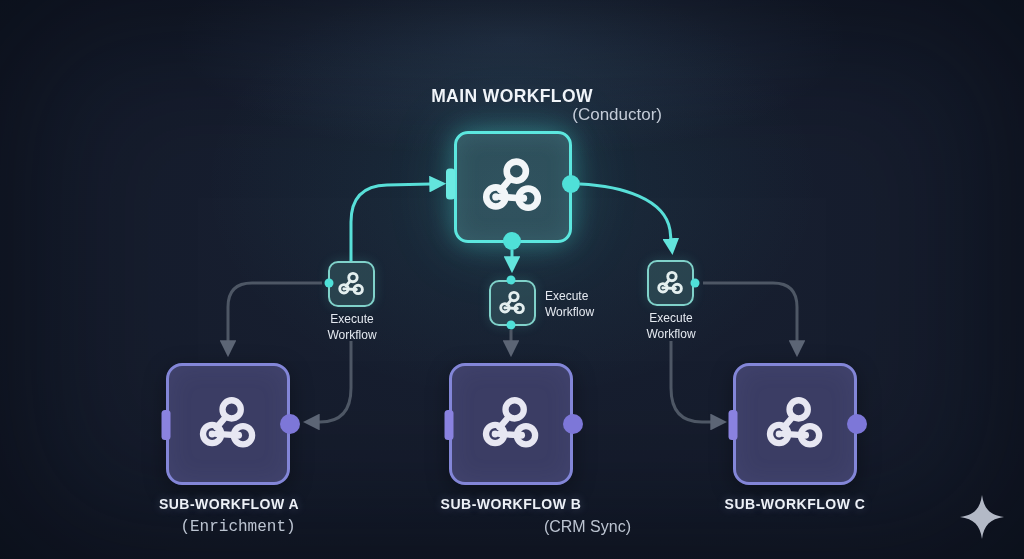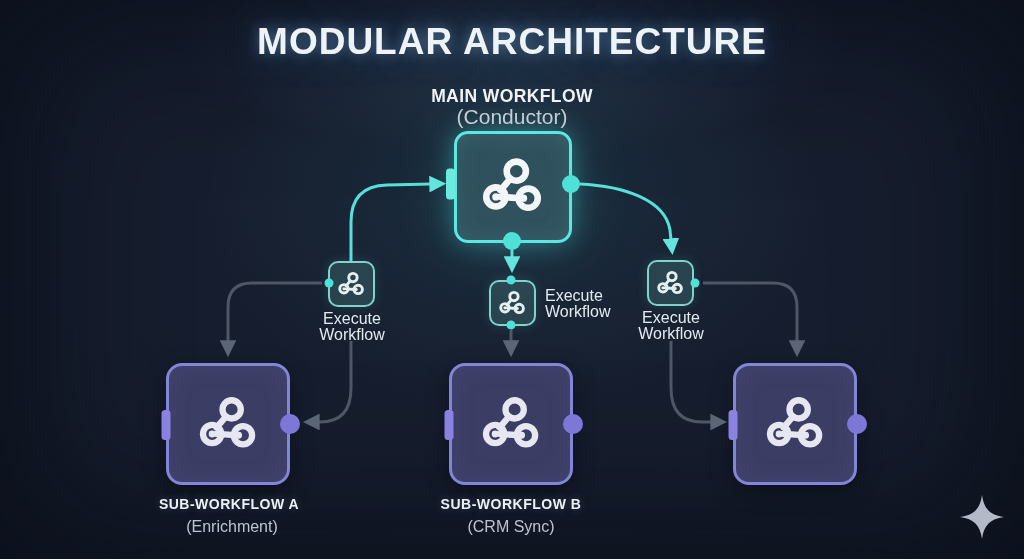--- a/index.html
+++ b/index.html
@@ -16,23 +16,23 @@
   
   .title{
     left:0;top:21px;width:1024px;text-align:center;
     font-size:37px;font-weight:800;letter-spacing:1px;color:#eef3f8;
     text-shadow:0 0 14px rgba(140,200,255,0.45),0 0 42px rgba(100,180,255,0.25);
     z-index:4;
   }
   .node-title{font-weight:700;color:#f0f4f9;text-align:center;letter-spacing:0.4px;z-index:4;}
   .node-subtitle{color:#c4ccd8;text-align:center;z-index:4;}
   .main-title{left:362px;top:86px;width:300px;font-size:17.5px;}
-  .main-subtitle{left:362px;top:105px;width:300px;font-size:21px;}
+  .main-subtitle{left:362px;top:105px;width:300px;font-size:17px;text-align:right;}
   .exec-label{
-    font-size:16px;line-height:16px;color:#e4e9f0;white-space:pre-line;z-index:4;
+    font-size:12px;line-height:16px;color:#e4e9f0;white-space:pre-line;z-index:4;
   }
   .sub-title{top:496px;width:240px;font-size:14px;letter-spacing:0.5px;color:#edf1f7;
     text-shadow:0 0 10px rgba(180,200,255,0.28);}
   .sub-subtitle{top:518px;width:240px;font-size:16px;color:#bcc4d1;}
   
   .node{box-sizing:border-box;display:flex;align-items:center;justify-content:center;z-index:1;}
   .main-node{
     left:454px;top:131px;width:118px;height:112px;border-radius:14px;
     border:3px solid #5ce7df;background:rgba(110,190,190,0.26);
     box-shadow:0 0 26px rgba(80,230,225,0.38),0 0 70px rgba(80,230,225,0.16),inset 0 0 24px rgba(120,235,230,0.12);
@@ -71,21 +71,20 @@
           <circle cx="73" cy="67" r="14.5" stroke-width="10"></circle>
           <path d="M45 38.5 L31 55" stroke-width="10"></path>
           <path d="M31 65 L61 67" stroke-width="10"></path>
           <circle cx="24" cy="65" r="5.5" fill="currentColor" stroke="none"></circle>
           <circle cx="66" cy="67" r="5.5" fill="currentColor" stroke="none"></circle>
         </g>
       </symbol>
     </defs>
   </svg>
 
-  <div class="abs title">MODULAR ARCHITECTURE</div>
 
   <div class="abs node-title main-title">MAIN WORKFLOW</div>
   <div class="abs node-subtitle main-subtitle">(Conductor)</div>
 
   <div class="abs node main-node">
     <svg class="icon-main">
         <use href="#wf-icon"></use>
       </svg>
   </div>
 
@@ -122,23 +121,24 @@
   </div>
 
   <div class="abs exec-label" style="left:262px;top:311px;width:180px;text-align:center;">Execute
 Workflow</div>
   <div class="abs exec-label" style="left:545px;top:288px;width:120px;text-align:left;">Execute
 Workflow</div>
   <div class="abs exec-label" style="left:581px;top:310px;width:180px;text-align:center;">Execute
 Workflow</div>
 
   <div class="abs node-title sub-title" style="left:109px;">SUB-WORKFLOW A</div>
-  <div class="abs node-subtitle sub-subtitle" style="left:112px;">(Enrichment)</div>
+  <div class="abs node-subtitle sub-subtitle" style="left:118px;font-family:Liberation Mono, monospace;">(Enrichment)</div>
   <div class="abs node-title sub-title" style="left:391px;">SUB-WORKFLOW B</div>
-  <div class="abs node-subtitle sub-subtitle" style="left:391px;">(CRM Sync)</div>
+  <div class="abs node-subtitle sub-subtitle" style="left:391px;text-align:right;">(CRM Sync)</div>
+  <div class="abs node-title sub-title" style="left:675px;">SUB-WORKFLOW C</div>
 
   <svg id="edges" class="abs" width="1024" height="559" viewBox="0 0 1024 559">
     <defs>
       <marker id="ah-gray" viewBox="0 0 10 10" refX="1" refY="5" markerWidth="5.6" markerHeight="5.6" orient="auto-start-reverse" markerUnits="strokeWidth">
         <path d="M0 0 L10 5 L0 10 Z" fill="#5c6575"></path>
       </marker>
       <marker id="ah-cyan" viewBox="0 0 10 10" refX="1" refY="5" markerWidth="5.6" markerHeight="5.6" orient="auto-start-reverse" markerUnits="strokeWidth">
         <path d="M0 0 L10 5 L0 10 Z" fill="#63e4dc"></path>
       </marker>
     </defs>

